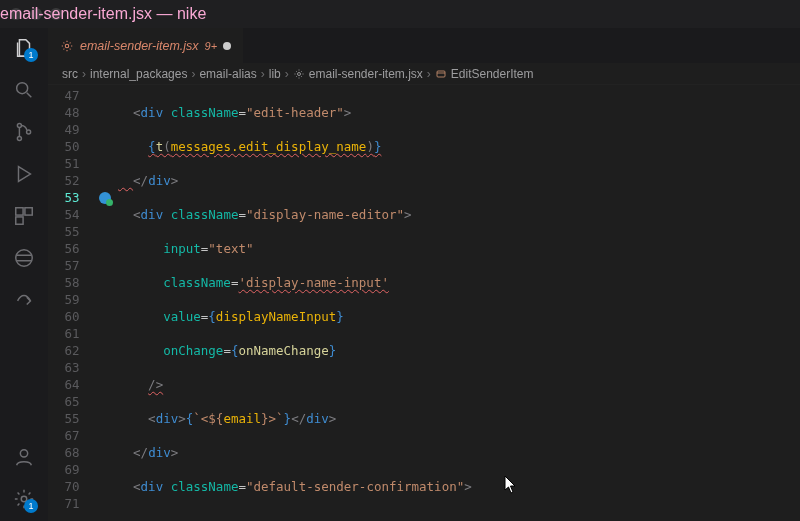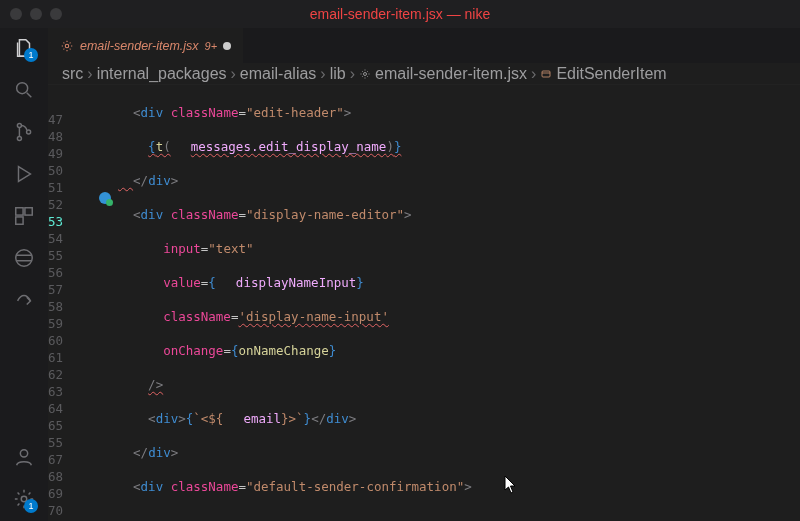--- a/index.html
+++ b/index.html
@@ -16,22 +16,22 @@
     height: 28px;
     background: #1f1f21;
     display: flex;
     align-items: center;
     padding: 0 10px;
     position: relative;
   }
   .traffic-lights { display: flex; gap: 8px; }
   .traffic-dot { width: 12px; height: 12px; border-radius: 50%; background: #3a3a3c; }
   .title-text {
-    position: absolute; left: 0; right: 0; text-align: center;
-    font-size: 14px; color: #ef4444; pointer-events: none;
+    position: absolute; left: 0; right: 0; 
+    font-size: 16px; color: #f9a8d4; pointer-events: none;
   }
   .main-row { display: flex; height: calc(521px - 28px); }
   .activity-bar {
     width: 48px; background: #1b1b1d;
     display: flex; flex-direction: column; align-items: center;
     padding-top: 8px; gap: 18px;
   }
   .activity-icon {
     width: 24px; height: 24px; display: flex; align-items: center; justify-content: center;
     color: #6e6e72; position: relative;
@@ -56,51 +56,50 @@
     border-top: 1px solid transparent;
     font-size: 12.5px;
     font-style: italic;
     color: #d9876b;
   }
   .tab .gear { color: #d9876b; }
   .tab .problems { color: #d9876b; font-size: 11px;}
   .tab .dot { width: 8px; height: 8px; border-radius: 50%; background: #cccccc; }
   .breadcrumb {
     height: 22px; display: flex; align-items: center; gap: 4px;
-    padding: 0 14px; font-size: 16px; color: #9d9d9f;
+    padding: 0 14px; font-size: 12px; color: #9d9d9f;
     background: #1e1e1e;
     border-bottom: 1px solid rgba(255,255,255,0.02);
   }
   .crumb { color: #9d9d9f; }
   .crumb-icon { color: #9d9d9f; }
   .chev { color: #6b6b6d; }
   .code-region { flex: 1; display: flex; overflow: hidden; position: relative;}
   .gutter {
-    width: 70px; text-align: left;
+    width: 70px; text-align: center;
     color: #5a5a5d; font-family: "SF Mono","Menlo","Consolas",monospace;
     font-size: 12.5px; line-height: 17px;
     padding-top: 2px;
     user-select: none;
-    margin-top: 24px;
   }
   .gutter .ln { padding-right: 22px; height: 17px; }
   .gutter .ln.active { color: #5eead4; }
   .code {
     flex: 1; font-family: "SF Mono","Menlo","Consolas",monospace;
     font-size: 12.5px; line-height: 17px;
     padding-top: 2px; white-space: pre; color: #c4c4c4;
   }
   .code .row { height: 17px; }
   .p  { color: #7c7c80; }    
   .tg { color: #3f8cd1; }    
-  .at { color: #ec4899; }    
+  .at { color: #14b8a6; }    
   .op { color: #c4c4c4; }    
   .st { color: #c08a6b; }    
   .br { color: #3f8cd1; }    
-  .vr { color: #f0abfc; margin-left: 20px; }    
+  .vr { color: #eab308; }    
   .fn { color: #d6d39a; }    
   .tp { color: #c08a6b; }    
   .err {
     text-decoration-line: underline;
     text-decoration-style: wavy;
     text-decoration-color: #e06464;
     text-decoration-thickness: 1px;
     text-underline-offset: 2px;
   }
   .gutter-annot {
@@ -268,22 +267,22 @@
           <div class="ln">69</div>
           <div class="ln">70</div>
           <div class="ln">71</div>
         </div>
       <div class="code">
 <div class="row"><span>  </span><span class="p">&lt;</span><span class="tg">div</span><span> </span><span class="at">className</span><span class="op">=</span><span class="st">"edit-header"</span><span class="p">&gt;</span></div>
 <div class="row"><span>    </span><span class="br err">{</span><span class="fn err">t</span><span class="p err">(</span><span class="vr err">messages.edit_display_name</span><span class="p err">)</span><span class="br err">}</span></div>
 <div class="row"><span class="err">  </span><span class="p">&lt;/</span><span class="tg">div</span><span class="p">&gt;</span></div>
 <div class="row"><span>  </span><span class="p">&lt;</span><span class="tg">div</span><span> </span><span class="at">className</span><span class="op">=</span><span class="st">"display-name-editor"</span><span class="p">&gt;</span></div>
 <div class="row"><span>      </span><span class="at">input</span><span class="op">=</span><span class="st">"text"</span></div>
+<div class="row"><span>      </span><span class="at">className</span><span class="op">=</span><span class="st err">'display-name-input'</span></div>
 <div class="row"><span>      </span><span class="at">value</span><span class="op">=</span><span class="br">{</span><span class="vr">displayNameInput</span><span class="br">}</span></div>
-<div class="row"><span>      </span><span class="at">className</span><span class="op">=</span><span class="st err">'display-name-input'</span></div>
 <div class="row"><span>      </span><span class="at">onChange</span><span class="op">=</span><span class="br">{</span><span class="fn">onNameChange</span><span class="br">}</span></div>
 <div class="row"><span>    </span><span class="p err">/&gt;</span></div>
 <div class="row"><span>    </span><span class="p">&lt;</span><span class="tg">div</span><span class="p">&gt;</span><span class="br">{</span><span class="tp">`&lt;${</span><span class="vr">email</span><span class="tp">}&gt;`</span><span class="br">}</span><span class="p">&lt;/</span><span class="tg">div</span><span class="p">&gt;</span></div>
 <div class="row"><span>  </span><span class="p">&lt;/</span><span class="tg">div</span><span class="p">&gt;</span></div>
 <div class="row"><span>  </span><span class="p">&lt;</span><span class="tg">div</span><span> </span><span class="at">className</span><span class="op">=</span><span class="st">"default-sender-confirmation"</span><span class="p">&gt;</span></div>
 
 
 
 
 

